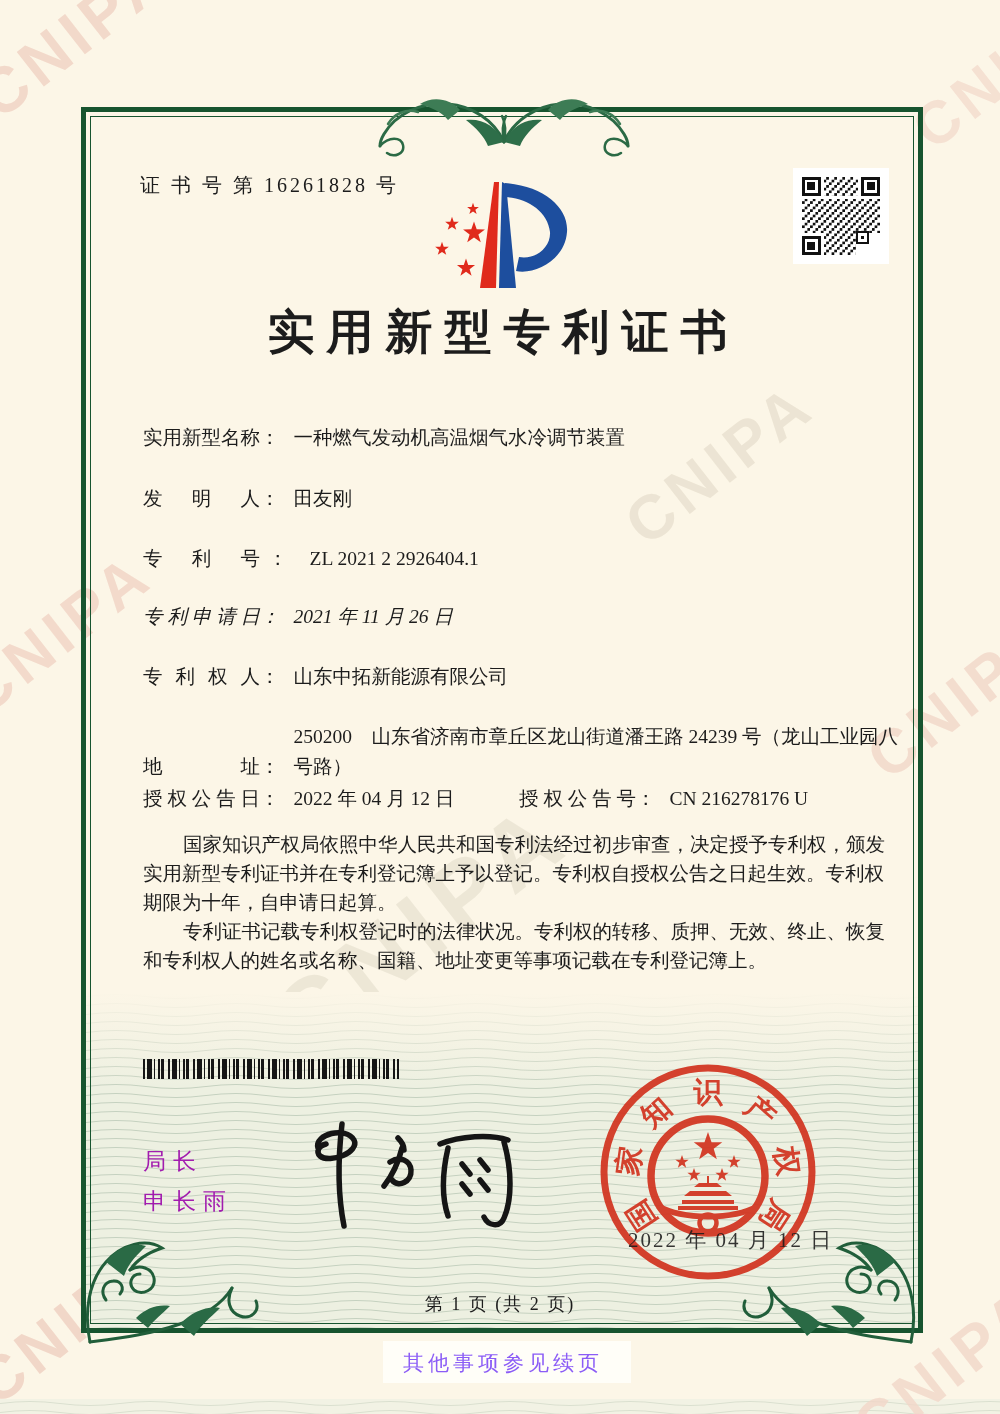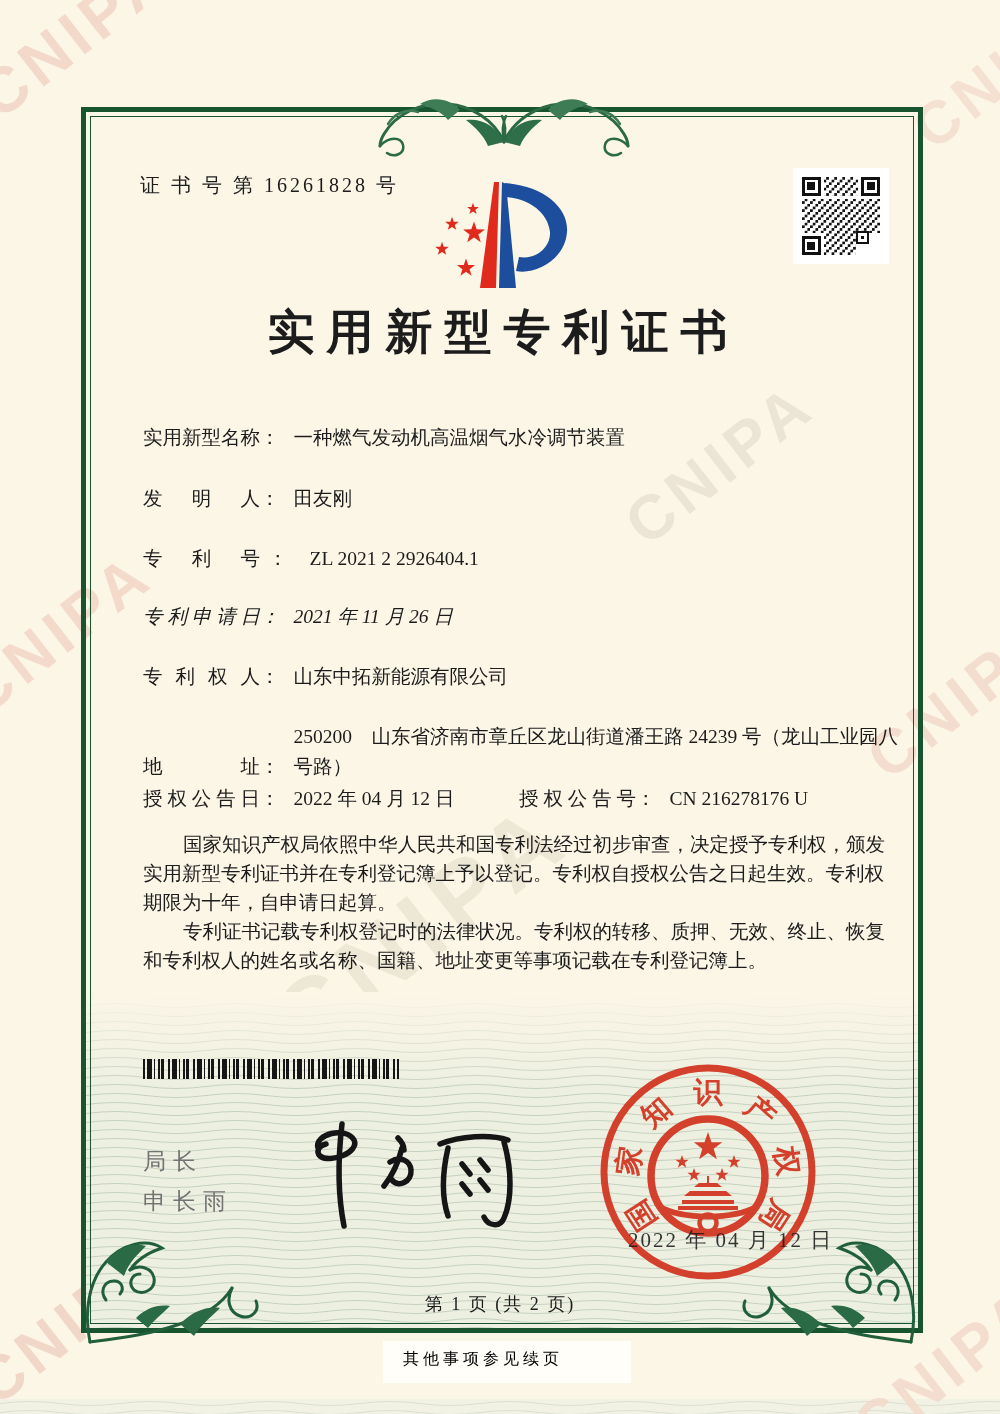--- a/index.html
+++ b/index.html
@@ -28,24 +28,24 @@
   .body-text p{margin:0;text-indent:2.05em;}
   
   .barcode{left:143px;top:1059px;width:256px;height:20px;z-index:4;
     background-image:repeating-linear-gradient(90deg,
       #161616 0 2px,rgba(0,0,0,0) 2px 4px,
       #161616 4px 9px,rgba(0,0,0,0) 9px 11px,
       #161616 11px 12px,rgba(0,0,0,0) 12px 15px,
       #161616 15px 17px,rgba(0,0,0,0) 17px 18px,
       #161616 18px 21px,rgba(0,0,0,0) 21px 25px);}
   .officer{left:143px;z-index:5;font-family:"Liberation Sans",sans-serif;
-           font-size:23px;letter-spacing:7px;color:#737373;}
+           font-size:23px;letter-spacing:7px;color:#a21caf;}
   .qr-box{left:793px;top:168px;width:78px;height:78px;background:#fff;padding:9px;z-index:4;}
   .note-box{left:383px;top:1341px;width:248px;height:42px;background:#fffef8;z-index:4;}
-  .note-text{position:absolute;left:20px;top:8px;font-size:16px;letter-spacing:4px;color:#000000;}
+  .note-text{position:absolute;left:20px;top:8px;font-size:21px;letter-spacing:4px;color:#8b5cf6;}
   .page-info{left:0;right:0;top:1292px;text-align:center;font-size:18px;z-index:4;letter-spacing:2px;}
   .seal-date{left:628px;top:1226px;font-size:21px;letter-spacing:2px;z-index:6;color:#1b1b1b;opacity:.88;}
   svg{display:block;}
 </style>
 </head>
 <body>
 
 <div class="page">
 
   <svg class="abs" style="left:86px;top:992px;z-index:2;" width="832" height="340" viewBox="0 0 832 340" preserveAspectRatio="none">

